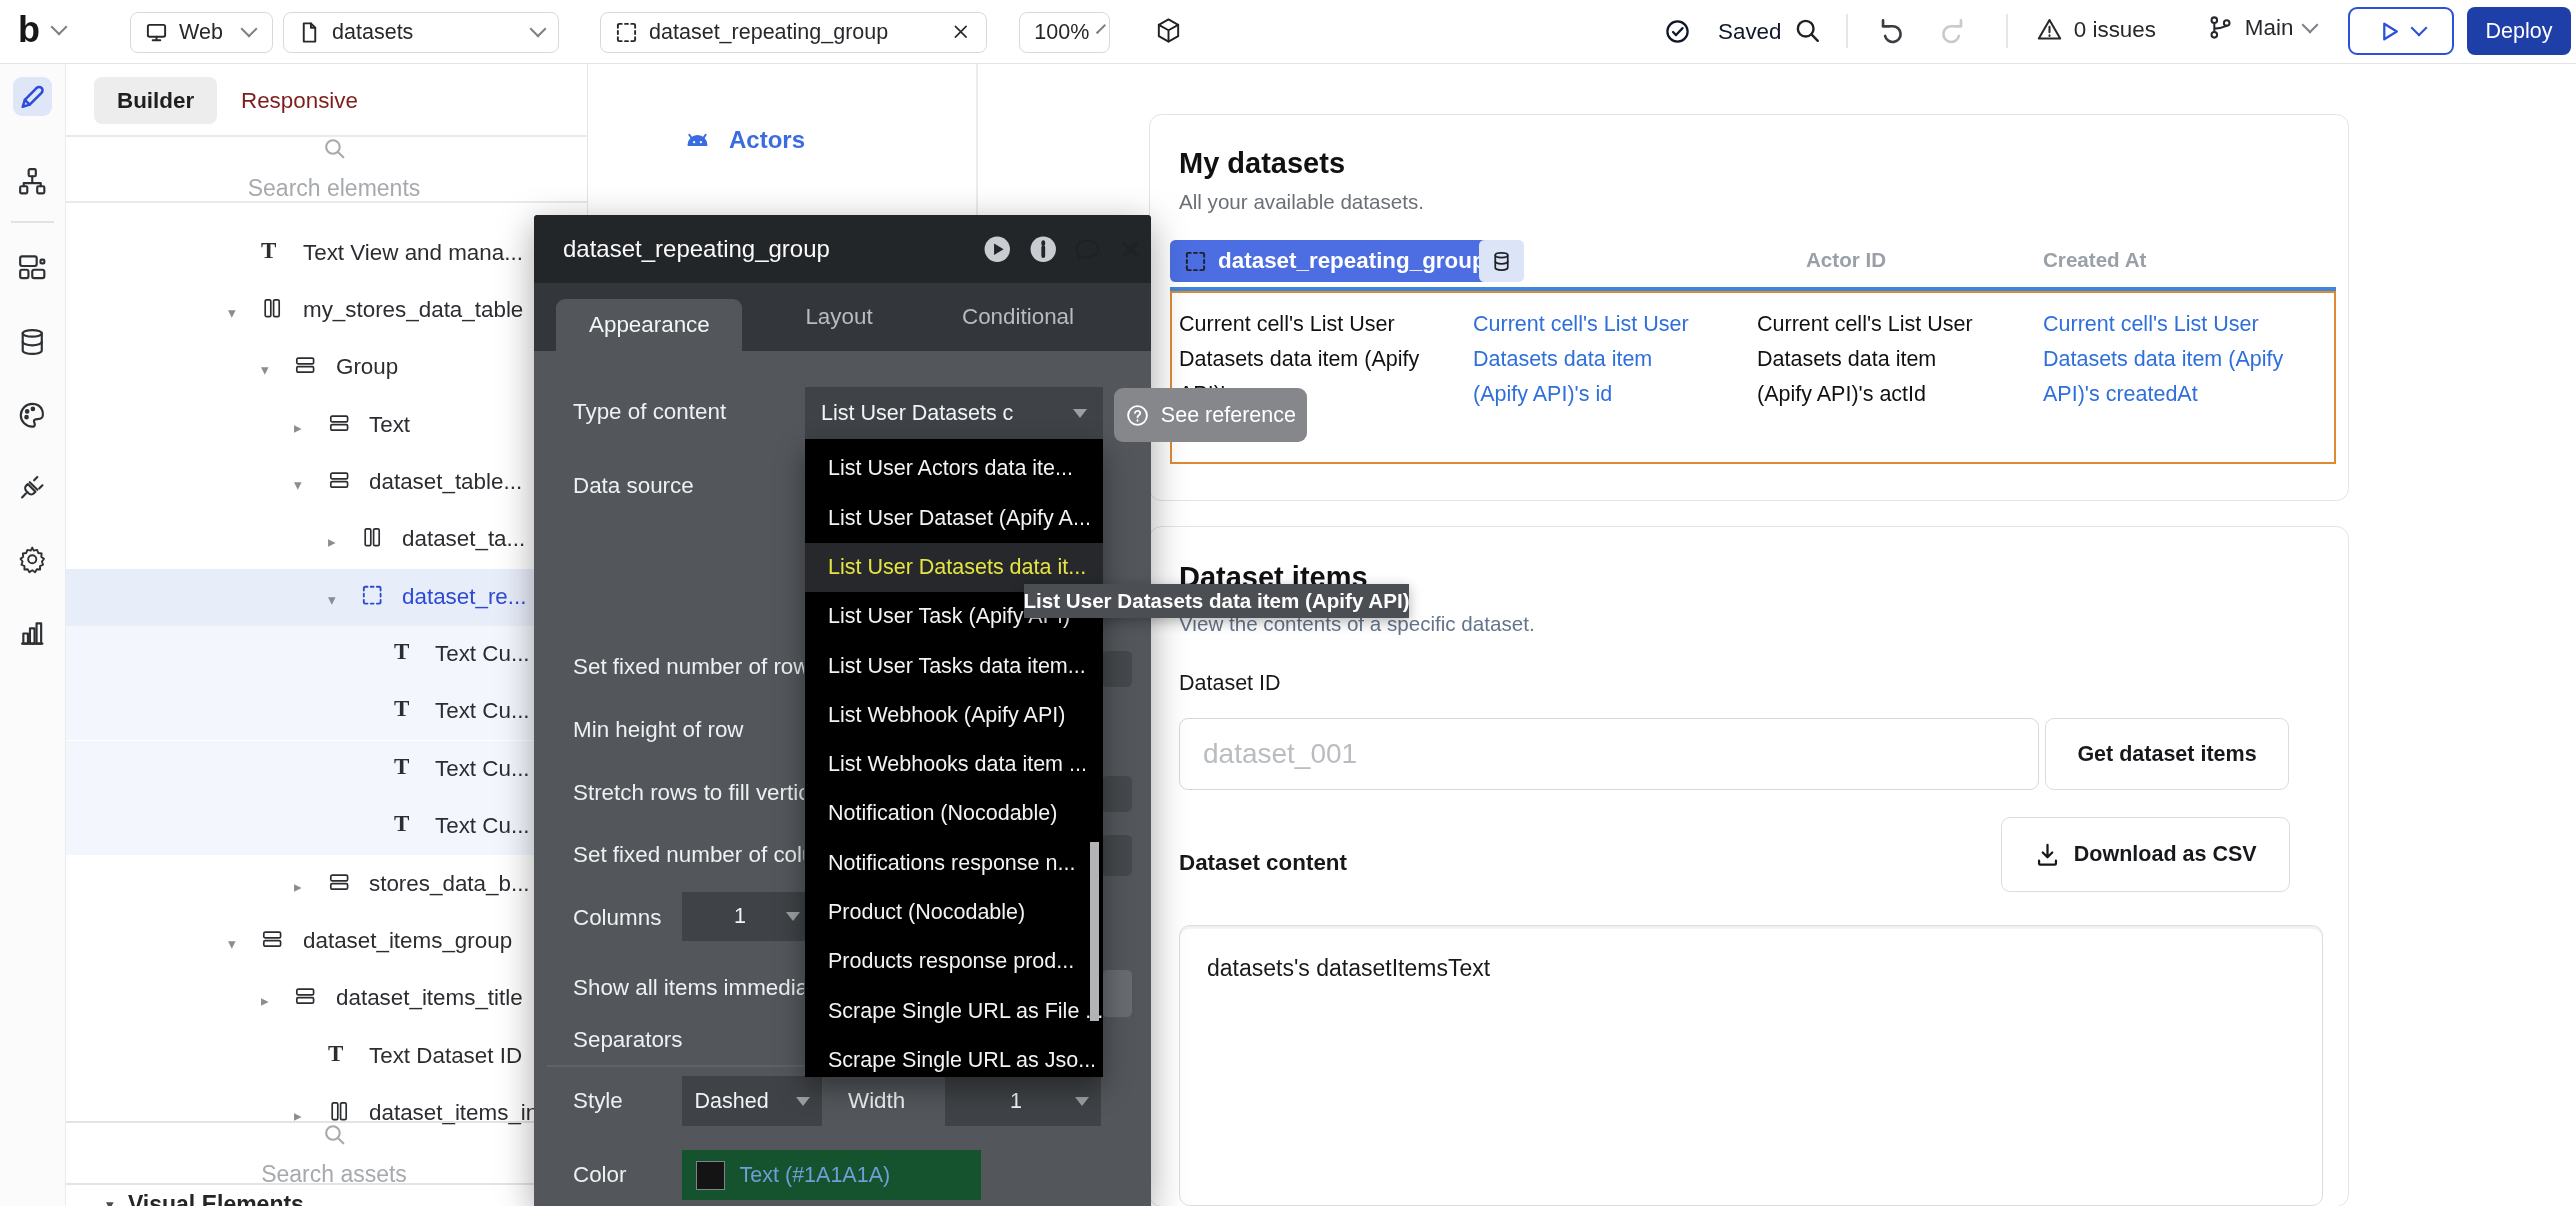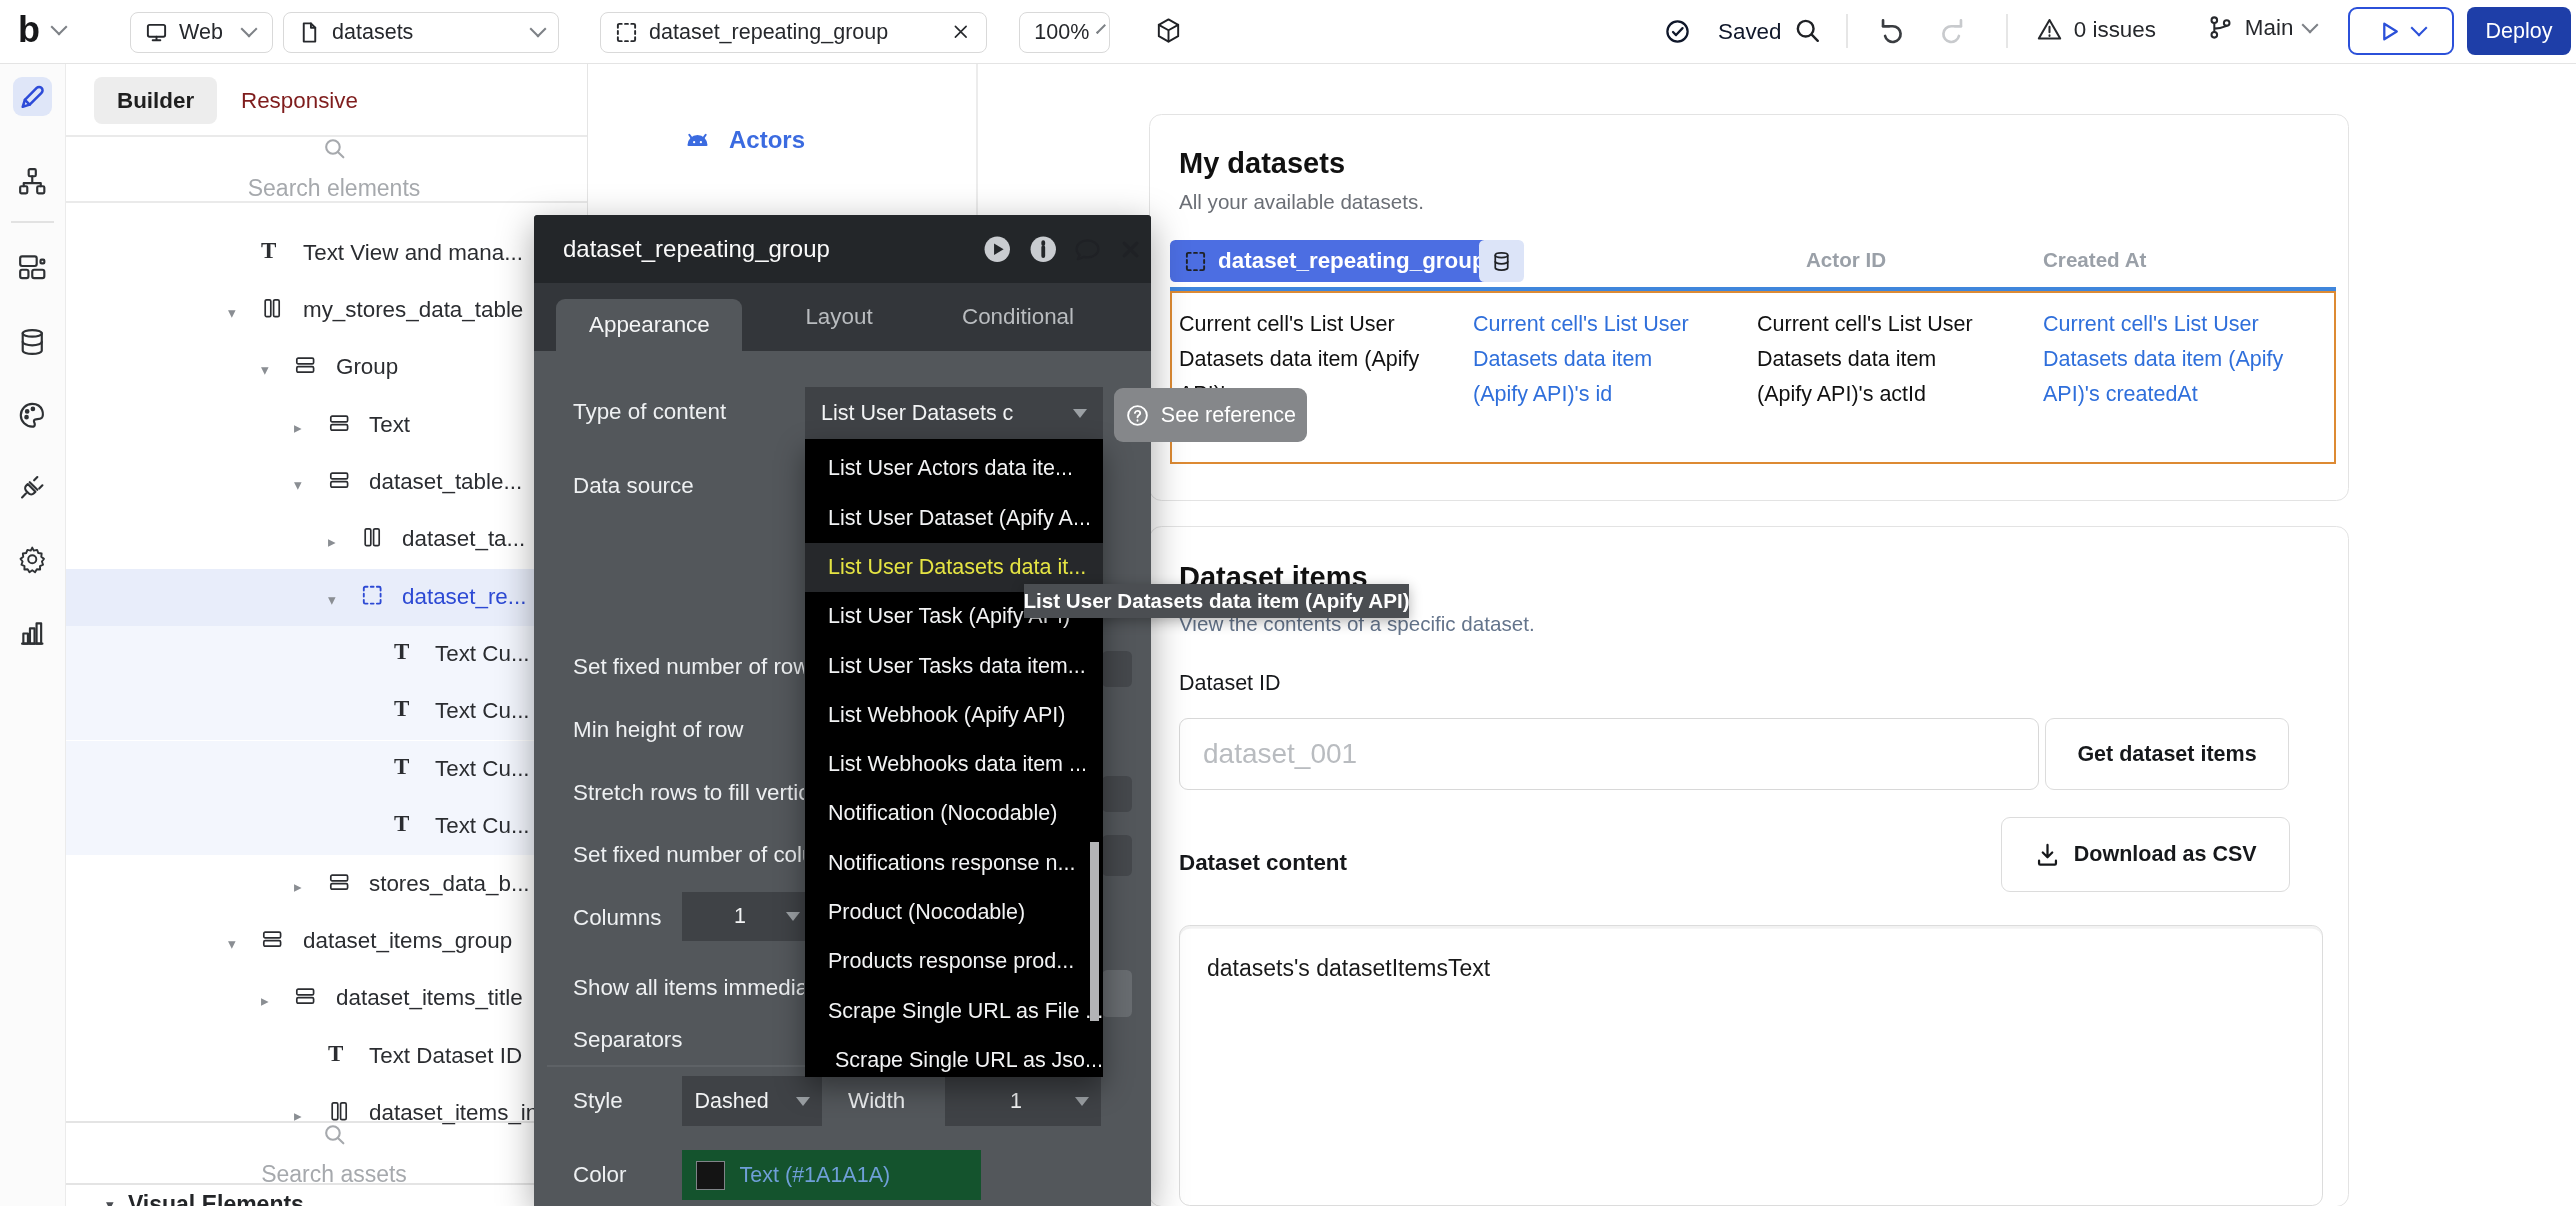--- a/index.html
+++ b/index.html
@@ -457,21 +457,21 @@
         <div class="mitem hl" style="top: 104px;">List User Datasets data it...</div>
         <div class="mitem" style="top: 153px;">List User Task (Apify API)</div>
         <div class="mitem" style="top: 203px;">List User Tasks data item...</div>
         <div class="mitem" style="top: 252px;">List Webhook (Apify API)</div>
         <div class="mitem" style="top: 301px;">List Webhooks data item ...</div>
         <div class="mitem" style="top: 350px;">Notification (Nocodable)</div>
         <div class="mitem" style="top: 400px;">Notifications response n...</div>
         <div class="mitem" style="top: 449px;">Product (Nocodable)</div>
         <div class="mitem" style="top: 498px;">Products response prod...</div>
         <div class="mitem" style="top: 548px;">Scrape Single URL as File ...</div>
-        <div class="mitem" style="top: 597px; text-align: right;">Scrape Single URL as Jso...</div>
+        <div class="mitem" style="top: 597px;">Scrape Single URL as Jso...</div>
       </div>
     <div class="ab" style="left:556px;top:627px;width:9px;height:179px;background:#b3b4b6;z-index:31;"></div>
   </div>
 
   <div id="see-ref" class="ab">
     <span class="ico">
         <svg width="25" height="25" viewBox="0 0 24 24" fill="none" stroke="currentColor" stroke-width="1.8" stroke-linecap="round" stroke-linejoin="round">
           <circle cx="12" cy="12" r="9"></circle>
           <path d="M9.5 9.5A2.6 2.6 0 0 1 12 7.6c1.4 0 2.6 1 2.6 2.3 0 1.9-2.6 2-2.6 3.8M12 16.6v.5"></path>
         </svg>

